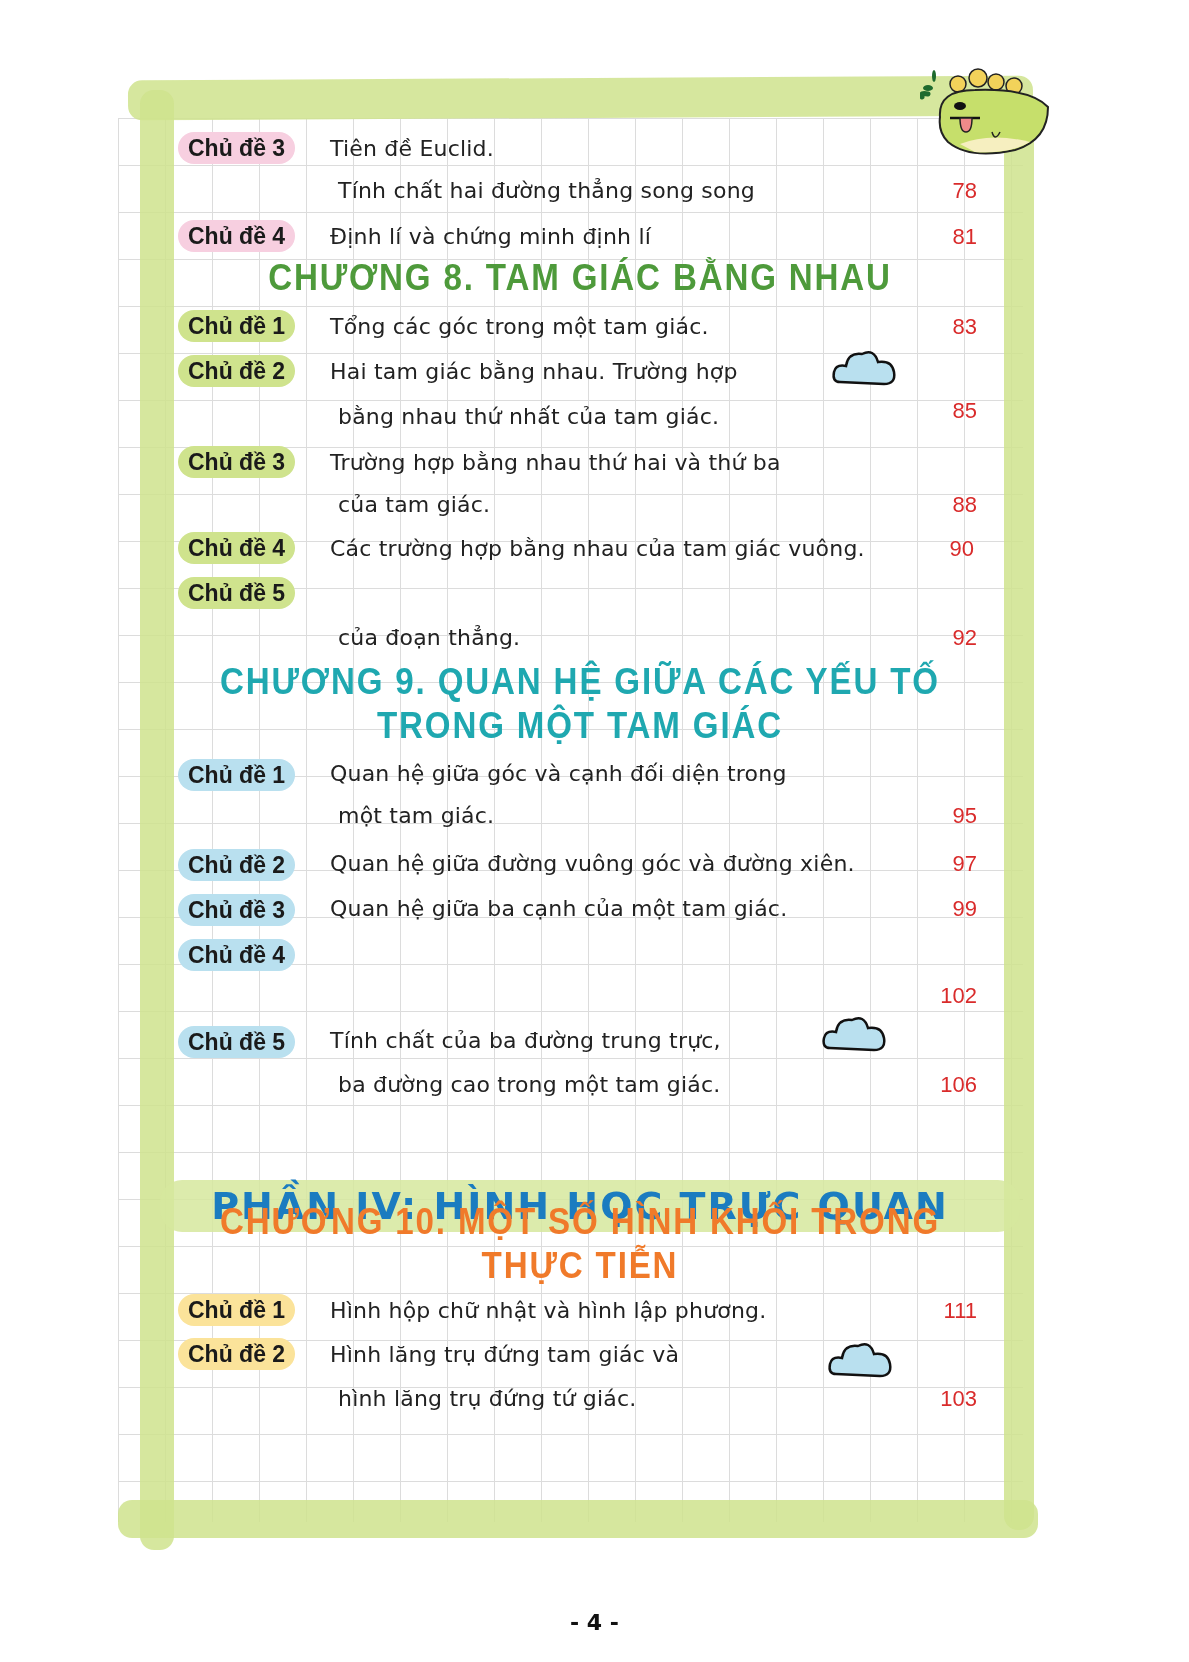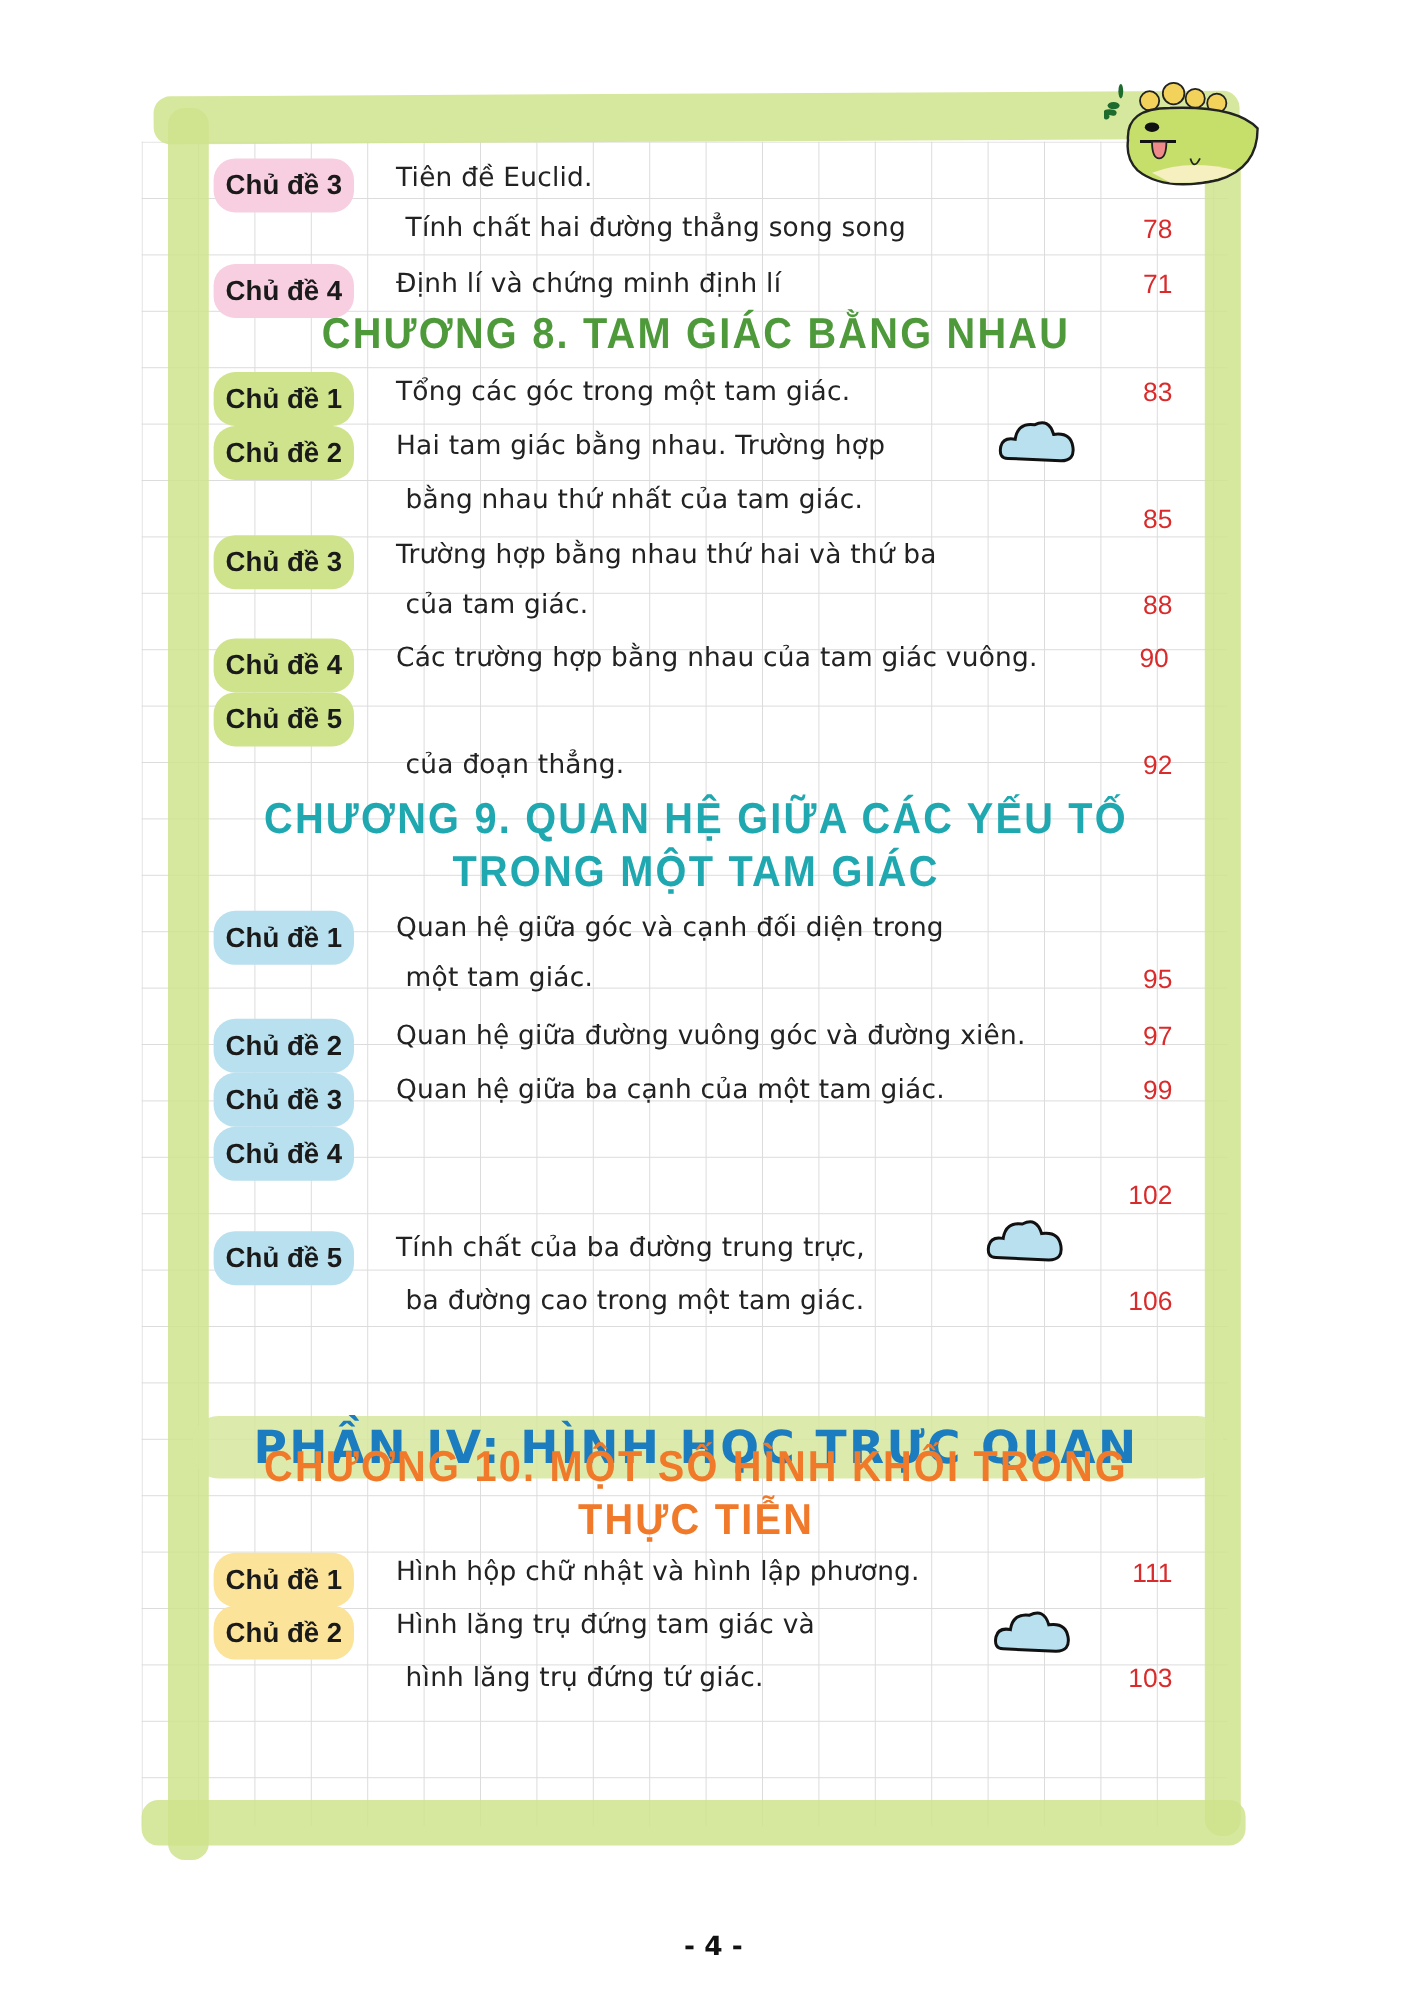--- a/index.html
+++ b/index.html
@@ -19,21 +19,21 @@
     .frame-bar { position: absolute; background: #cfe38d; opacity: 0.85; border-radius: 14px; }
     .frame-top { left: 128px; top: 78px; width: 905px; height: 40px; transform: rotate(-0.3deg); }
     .frame-left { left: 140px; top: 90px; width: 34px; height: 1460px; }
     .frame-right { left: 1004px; top: 100px; width: 30px; height: 1430px; }
     .frame-bottom { left: 118px; top: 1500px; width: 920px; height: 38px; }
 
     .mascot { position: absolute; left: 920px; top: 62px; width: 130px; height: 95px; }
 
     .row { position: absolute; left: 0; width: 1189px; height: 44px; }
     .pill {
-      position: absolute; left: 178px; height: 45px; padding: 0 10px;
+      position: absolute; left: 178px; height: 32px; padding: 0 10px;
       border-radius: 18px; display: flex; align-items: center;
       font-family: "Liberation Sans", sans-serif; font-weight: bold; font-size: 23px; color: #1a1a1a;
       white-space: nowrap;
     }
     .topic {
       position: absolute; left: 330px; font-family: "DejaVu Sans", sans-serif;
       font-size: 22px; color: #222; white-space: nowrap; letter-spacing: 0.2px;
     }
     .topic.cont { left: 338px; }
     .page {
@@ -90,37 +90,37 @@
   <span class="pill" style="background:#f7cfe0;top:2px">Chủ đề 3</span>
   <span class="topic" style="top:6px">Tiên đề Euclid.</span>
 </div>
 <div class="row" style="top:172px">
   <span class="topic cont" style="top:6px">Tính chất hai đường thẳng song song</span>
   <span class="page" style="top:6px">78</span>
 </div>
 <div class="row" style="top:218px">
   <span class="pill" style="background:#f7cfe0;top:2px">Chủ đề 4</span>
   <span class="topic" style="top:6px">Định lí và chứng minh định lí</span>
-  <span class="page" style="top:6px">71</span>
+  <span class="page" style="top:6px">81</span>
 </div>
 
 <div class="chapter" style="top:256px;color:#4e9a3b">CHƯƠNG 8. TAM GIÁC BẰNG NHAU</div>
 
 <div class="row" style="top:308px">
   <span class="pill" style="background:#cfe38d;top:2px">Chủ đề 1</span>
   <span class="topic" style="top:6px">Tổng các góc trong một tam giác.</span>
   <span class="page" style="top:6px">83</span>
 </div>
 <div class="row" style="top:353px">
   <span class="pill" style="background:#cfe38d;top:2px">Chủ đề 2</span>
   <span class="topic" style="top:6px">Hai tam giác bằng nhau. Trường hợp</span>
 </div>
 <div class="row" style="top:398px">
   <span class="topic cont" style="top:6px">bằng nhau thứ nhất của tam giác.</span>
-  <span class="page" style="top:22px">85</span>
+  <span class="page" style="top:0">85</span>
 </div>
 <div class="row" style="top:444px">
   <span class="pill" style="background:#cfe38d;top:2px">Chủ đề 3</span>
   <span class="topic" style="top:6px">Trường hợp bằng nhau thứ hai và thứ ba</span>
 </div>
 <div class="row" style="top:486px">
   <span class="topic cont" style="top:6px">của tam giác.</span>
   <span class="page" style="top:6px">88</span>
 </div>
 <div class="row" style="top:530px">

